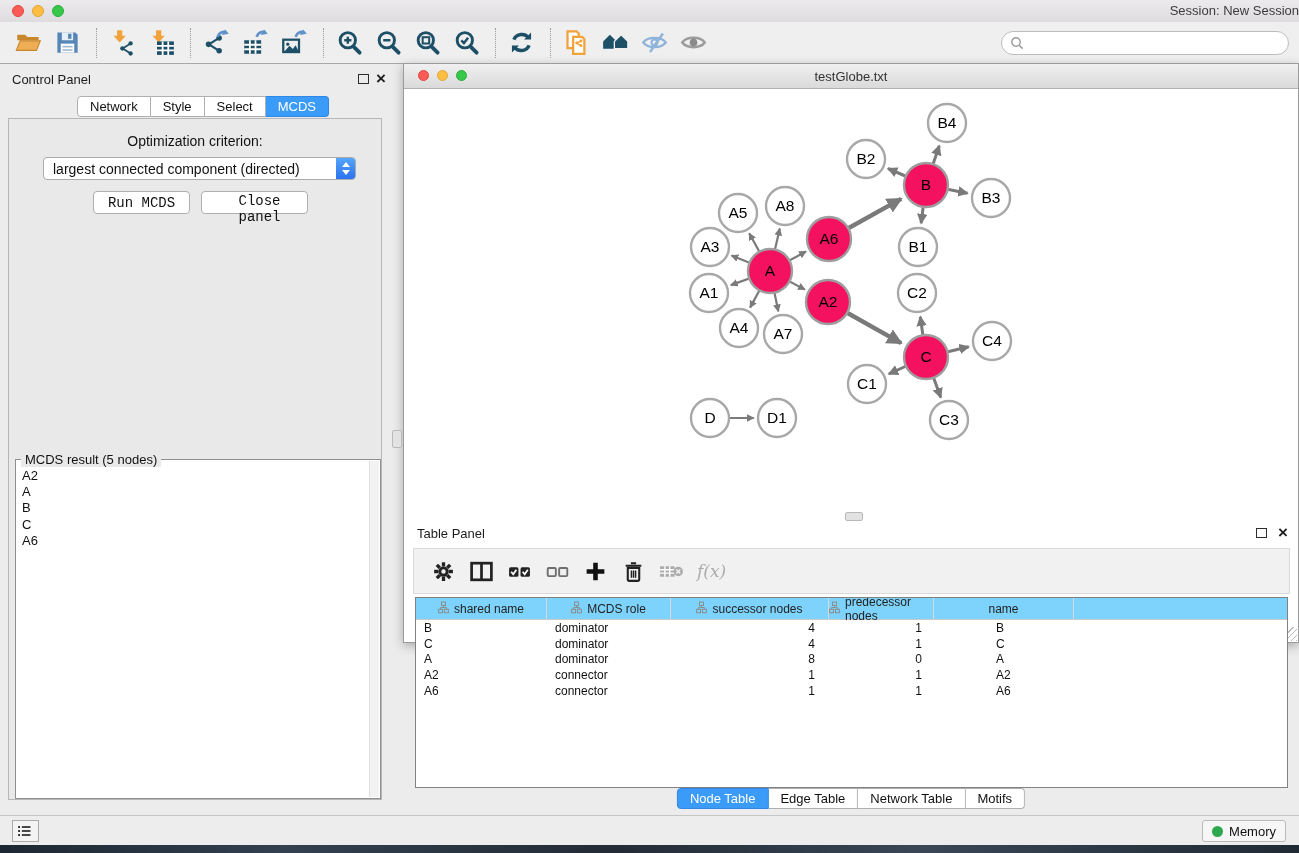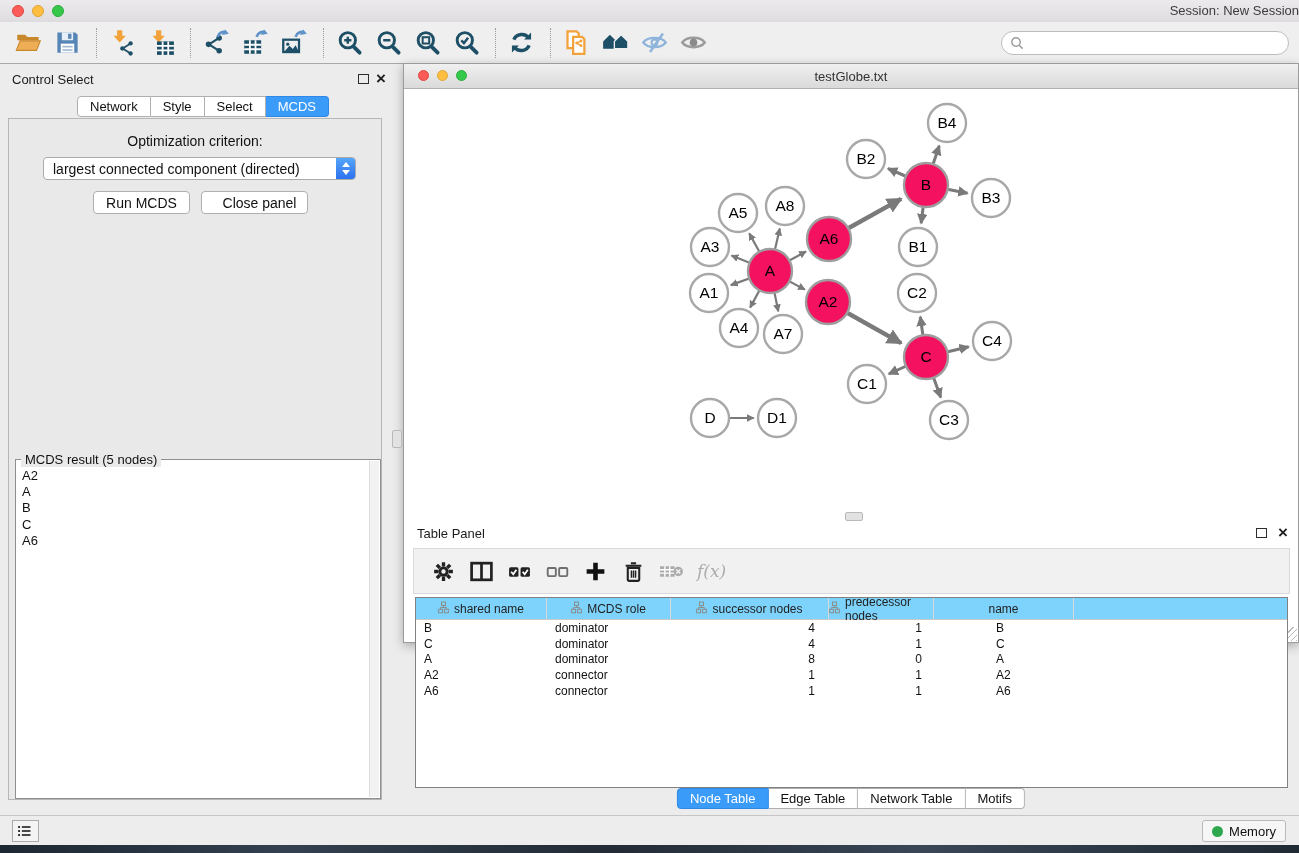--- a/index.html
+++ b/index.html
@@ -59,21 +59,21 @@
   .dropdown .dd-text{flex:1;font-size:14px;color:#111;padding-left:9px;white-space:nowrap;
     overflow:hidden;}
   .dd-stepper{width:19px;height:21px;border-radius:0 3px 3px 0;
     background:linear-gradient(#55A5FB,#2B72EF);position:relative;}
   .dd-stepper:before,.dd-stepper:after{content:"";position:absolute;left:5.5px;
     border-left:4px solid transparent;border-right:4px solid transparent;}
   .dd-stepper:before{top:4px;border-bottom:5px solid #fff;}
   .dd-stepper:after{bottom:4px;border-top:5px solid #fff;}
   .cp-btn{position:absolute;top:72px;height:23px;background:#fff;
     border:1px solid #AFAFAF;border-radius:4px;font-size:14px;color:#111;
-    font-family:Liberation Sans, sans-serif;cursor:default;}
+    font-family:Liberation Mono, monospace;cursor:default;}
   .btn-run{left:84px;width:97px;}
   .btn-closepanel{left:192px;width:107px;padding-left:16px;}
   .result-fieldset{position:absolute;left:6px;top:340px;width:366px;height:340px;
     border:1px solid #8F8F8F;background:#fff;box-sizing:border-box;}
   .result-legend{position:absolute;left:5px;top:-8px;background:#E9E9E9;
     padding:0 4px;font-size:13px;color:#111;}
   .result-list{position:absolute;left:1px;top:6px;right:10px;bottom:1px;
     padding:2px 5px;font-size:13px;line-height:16.2px;color:#111;overflow:hidden;}
   .result-gutter{position:absolute;right:1px;top:1px;bottom:1px;width:9px;
     background:#F2F2F2;border-left:1px solid #DDD;}
@@ -270,21 +270,21 @@
     <div class="search-wrap">
     <svg class="search-glass" viewBox="0 0 14 14">
         <circle cx="6" cy="6" r="4.2" fill="none" stroke="#9a9a9a" stroke-width="1.4"></circle>
         <path d="M9.2 9.2 L12.6 12.6" stroke="#9a9a9a" stroke-width="1.5"></path>
       </svg>
     <input class="search-input" placeholder="" style="">
   </div>
 </div>
 
 <div class="control-panel">
-  <div class="cp-title">Control Select</div>
+  <div class="cp-title">Control Panel</div>
   <button class="panel-float cp-float"></button>
   <button class="panel-close cp-close">×</button>
   <div class="seg-tabs cp-tabs">
       <button class="seg">Network</button>
       <button class="seg">Style</button>
       <button class="seg">Select</button>
       <button class="seg active">MCDS</button>
     </div>
   <div class="cp-body">
     <div class="opt-label">Optimization criterion:</div>

